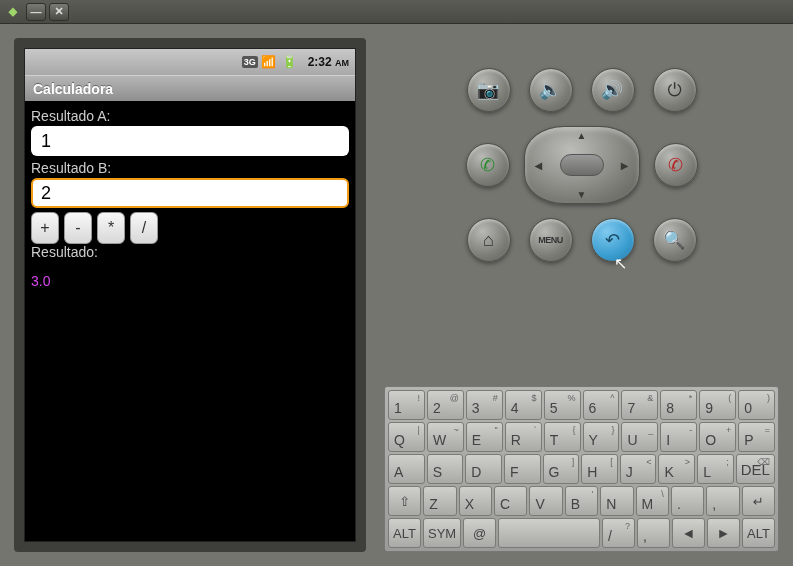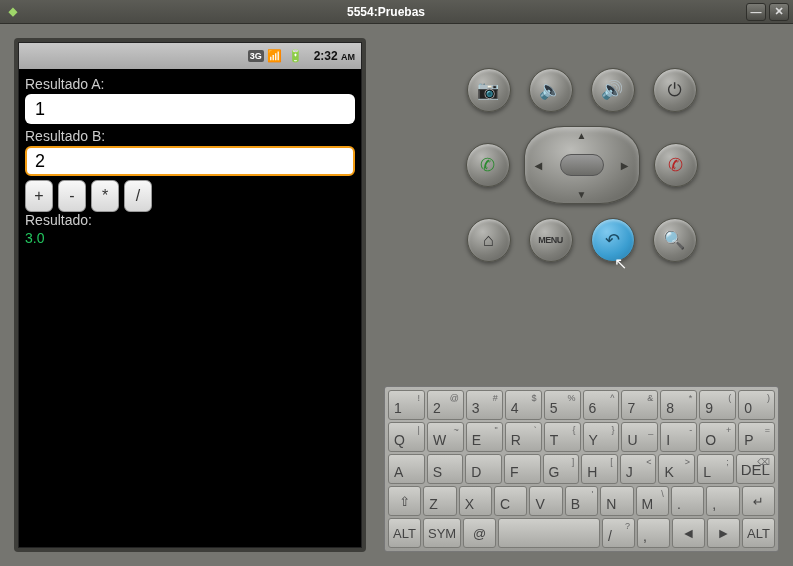--- a/index.html
+++ b/index.html
@@ -9,39 +9,39 @@
     .titlebar { height: 24px; background: linear-gradient(#5c5c56, #4a4a45); display: flex; align-items: center; color: #fff; font-size: 12px; font-weight: bold; border-bottom: 1px solid #2f2f2b; }
     .titlebar .ticon { width: 18px; height: 18px; margin: 0 4px; display:flex;align-items:center;justify-content:center;color:#9fd66a;font-size:11px;}
     .titlebar .title { flex: 1; text-align: center; }
     .titlebar .winbtns { display: flex; gap: 3px; margin-right: 4px; }
     .titlebar .wbtn { width: 20px; height: 18px; background: linear-gradient(#7a7a74,#4a4a45); border:1px solid #2f2f2b; border-radius:3px; display:flex;align-items:center;justify-content:center;color:#ddd;font-size:11px;cursor:pointer;}
 
     .outer { display: flex; height: calc(566px - 24px); background: #757570; padding: 14px; gap: 18px; }
 
     
     .phonewrap { width: 352px; }
-    .phone-frame { background: #3e3e3a; border-radius: 4px; padding: 4px; height: 100%; }
+    .phone-frame { background: #3e3e3a; border-radius: 4px; padding: 10px; height: 100%; }
     .phone-inner { background: #000; height: 100%; border:1px solid #222; }
 
     .statusbar { height: 26px; background: linear-gradient(#c8c8c8,#a8a8a8); display:flex; align-items:center; justify-content:flex-end; gap:6px; padding: 0 6px; font-size:12px; color:#111;}
     .statusbar .group{display:flex;align-items:center;gap:4px;}
     .statusbar .sico{font-size:12px;}
     .statusbar .badge3g{background:#555;color:#fff;border-radius:2px;font-size:9px;padding:1px 2px;font-weight:bold;}
     .statusbar .time{font-weight:bold;margin-left:4px;}
 
     .appheader { height: 26px; background: linear-gradient(#b5b5b5,#8f8f8f); color:#fff; font-weight:bold; font-size:14px; padding:0 8px; display:flex; align-items:center; text-shadow:0 -1px 0 #666; border-top:1px solid #d0d0d0;}
 
     .appbody { padding: 4px 6px; color:#bbb; font-size:14px; }
     .lbl { color:#ccc; margin: 3px 0 2px; font-size:14px; }
     .txt { width: 100%; height: 30px; background:#fff; border-radius:6px; padding:0 8px; font-size:18px; color:#000; display:flex; align-items:center; border: 2px solid transparent; margin-bottom:4px;}
     .txt.focus { border-color: #f39c12; }
     .oprow { display:flex; gap:5px; margin-top:4px; }
     .opbtn { width:28px; height:32px; background: linear-gradient(#f8f8f8,#d8d8d8); border:1px solid #999; border-radius:6px; font-size:16px; color:#333; display:flex; align-items:center; justify-content:center; cursor:pointer;}
     .result { color:#ccc; font-size:14px; }
-    .resval { color:#22c55e; font-size:14px; margin-top:2px;}
+    .resval { color:#d946ef; font-size:14px; margin-top:13px;}
 
     
     .rightcol { flex:1; display:flex; flex-direction:column; }
     .ctrlpanel { flex: 0 0 auto; padding: 30px 0 10px; display:flex; flex-direction:column; align-items:center; gap:14px; }
 
     .hwrow { display:flex; gap:18px; align-items:center; justify-content:center; }
     .hwbtn { width:44px; height:44px; border-radius:50%; background: radial-gradient(circle at 35% 30%, #b8b8b4, #7d7d78 60%, #5f5f5b); border:1px solid #515149; display:flex; align-items:center; justify-content:center; color:#333; cursor:pointer; box-shadow: inset 0 2px 3px rgba(255,255,255,.4), 0 2px 4px rgba(0,0,0,.4);}
     .hwbtn.accent{ background: radial-gradient(circle at 35% 30%, #7fc9ef, #3a9dd0 60%, #2678a5); color:#1a4a63;}
     .hwbtn .ic{font-size:18px;}
     .hwbtn.call .ic{color:#2a8a2e;}
@@ -67,21 +67,20 @@
     .key .sup{font-size:9px; position:absolute; right:4px; top:2px; color:#666;}
     .key.space{flex:4;}
     .key .only{margin:auto;font-size:13px;}
     .key.nav .only{font-size:14px;}
   </style>
 </head>
 <body>
 
 <div class="titlebar">
   <span class="ticon">◆</span>
-  <span class="title">5554:Pruebas</span>
   <div class="winbtns">
     <div class="wbtn">—</div>
     <div class="wbtn">✕</div>
   </div>
 </div>
 
 <div class="outer">
 
   <div class="phonewrap">
     <div class="phone-frame">
@@ -89,20 +88,21 @@
         <div class="statusbar">
           <span class="group">
             <span class="badge3g">3G</span>
             <span class="sico">📶</span>
           </span>
           <span class="group">
             <span class="sico">🔋</span>
           </span>
           <span class="time"><span>2:32</span> <span style="font-size:9px">AM</span></span>
         </div>
+        <div class="appheader">Calculadora</div>
         <div class="appbody">
           <div class="lbl">Resultado A:</div>
           <div class="txt">
               <span>1</span>
             </div>
           <div class="lbl">Resultado B:</div>
           <div class="txt focus">
               <span>2</span>
             </div>
           <div class="oprow">

